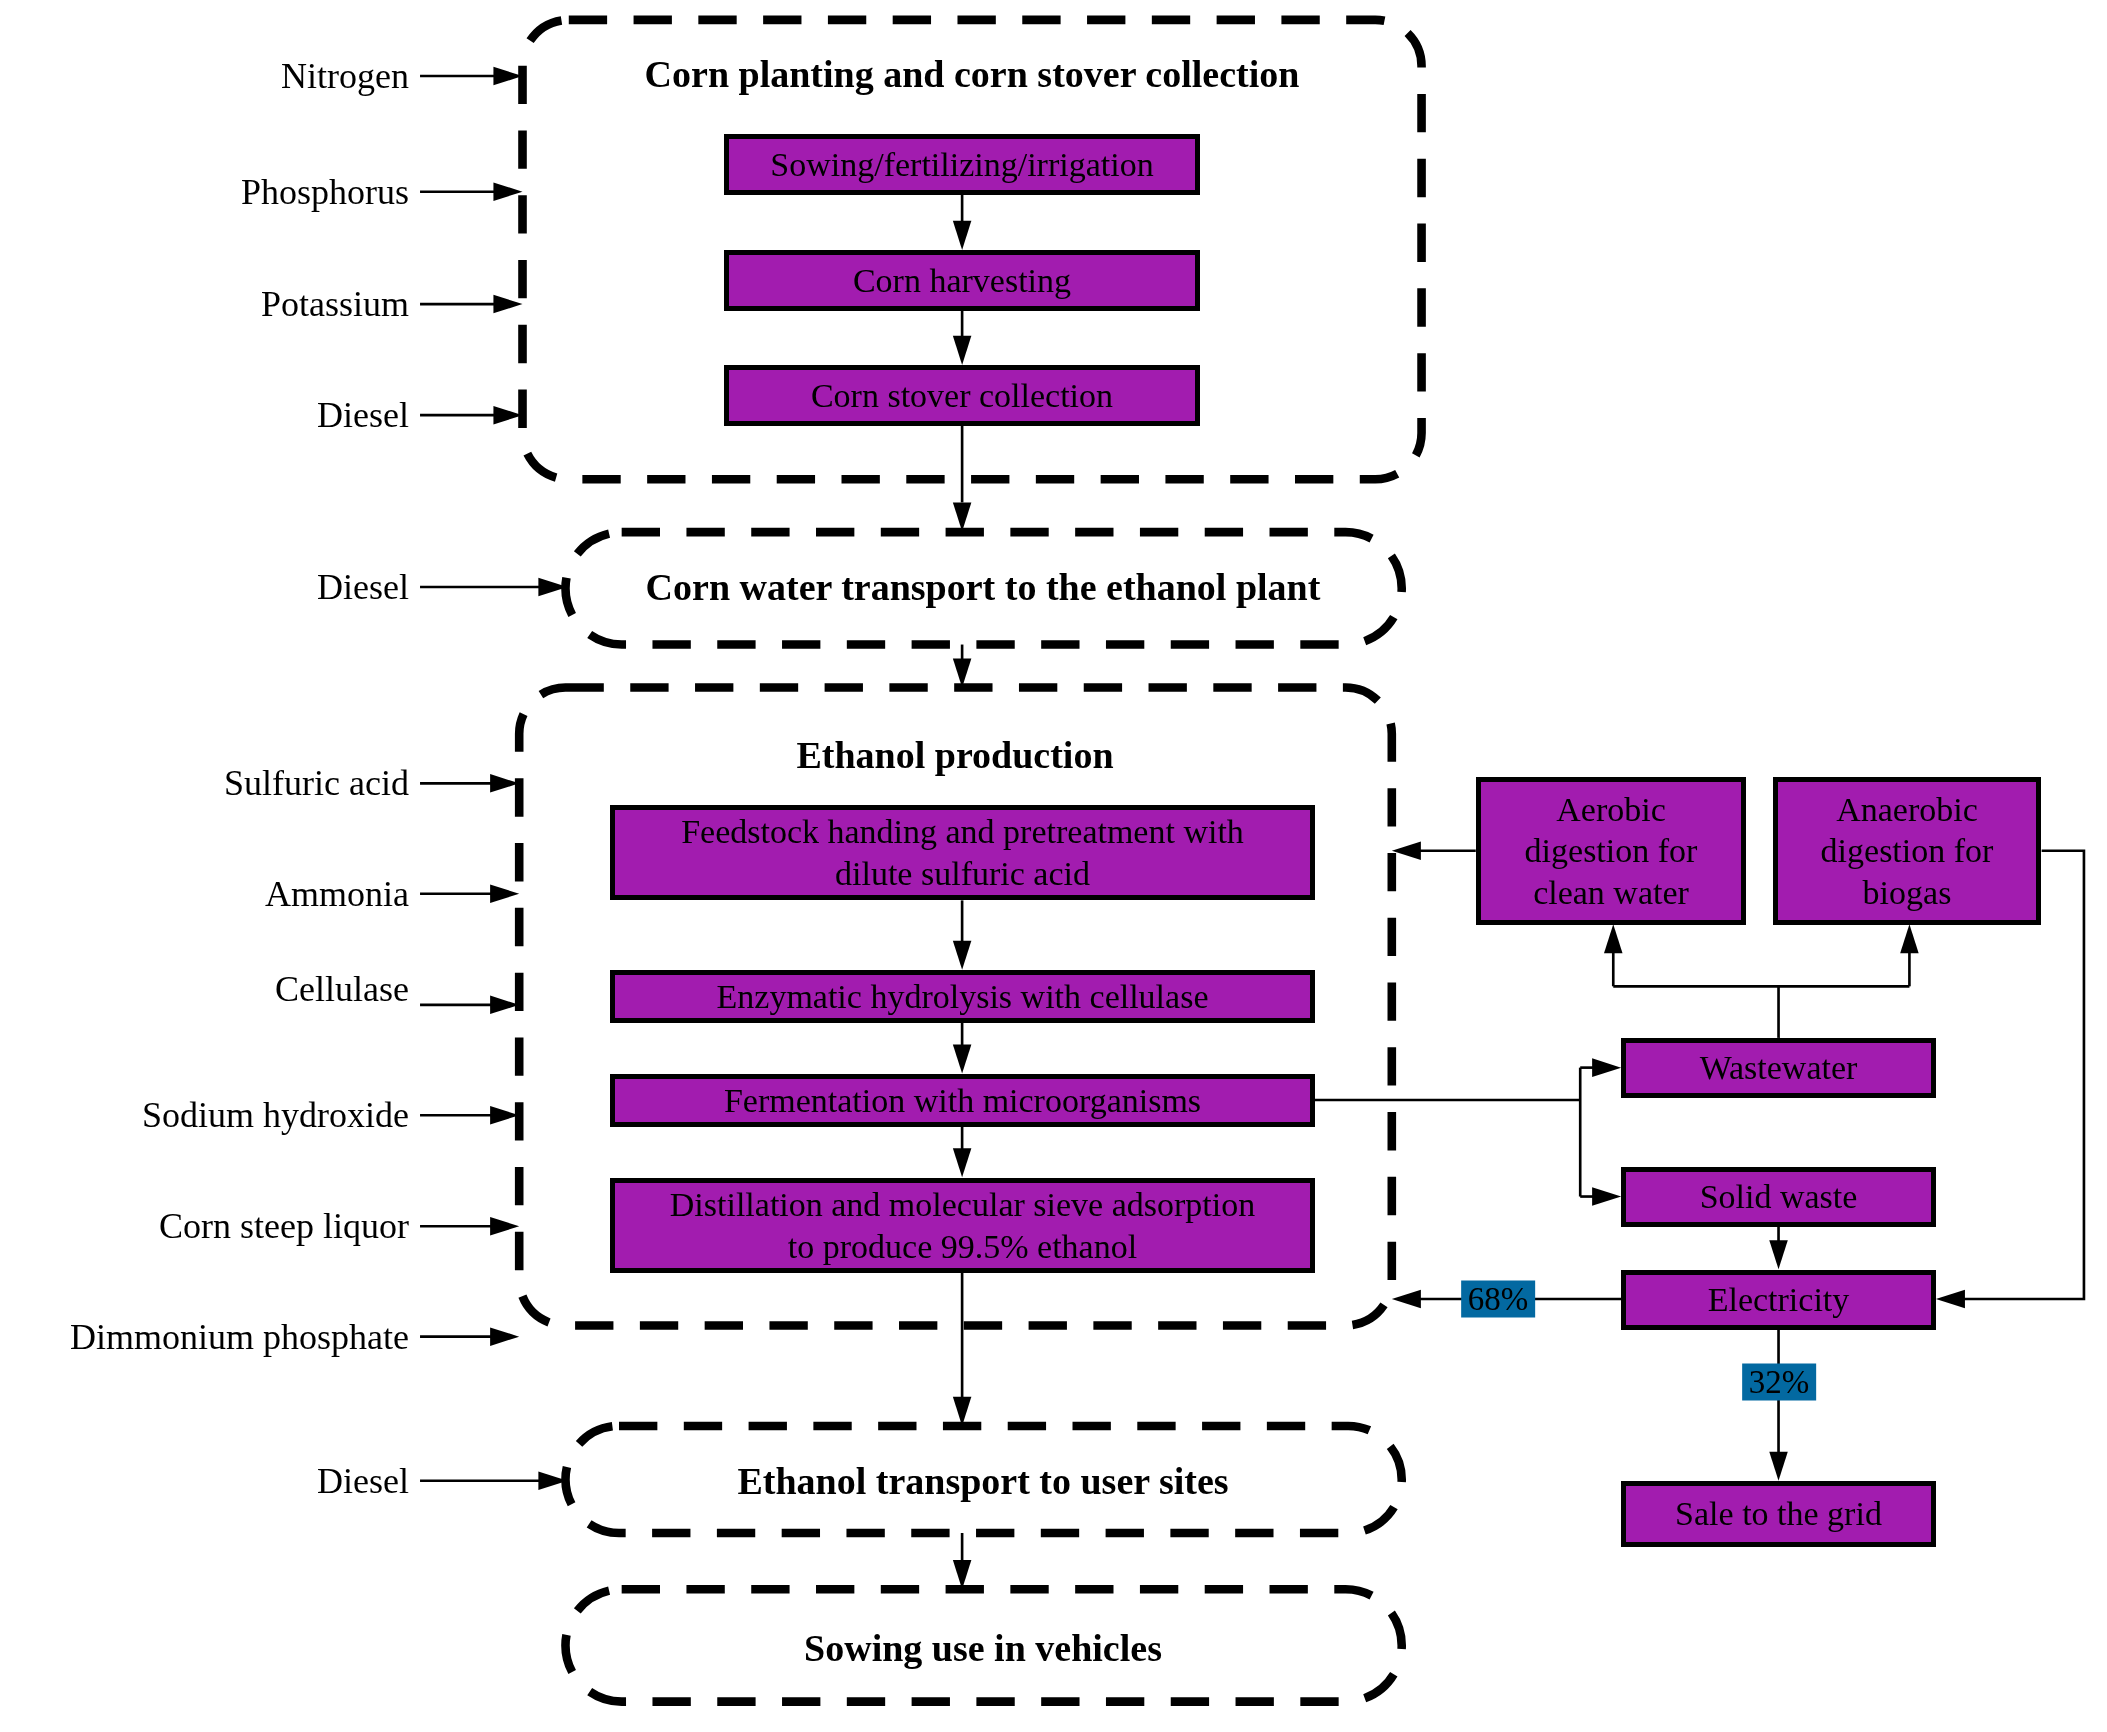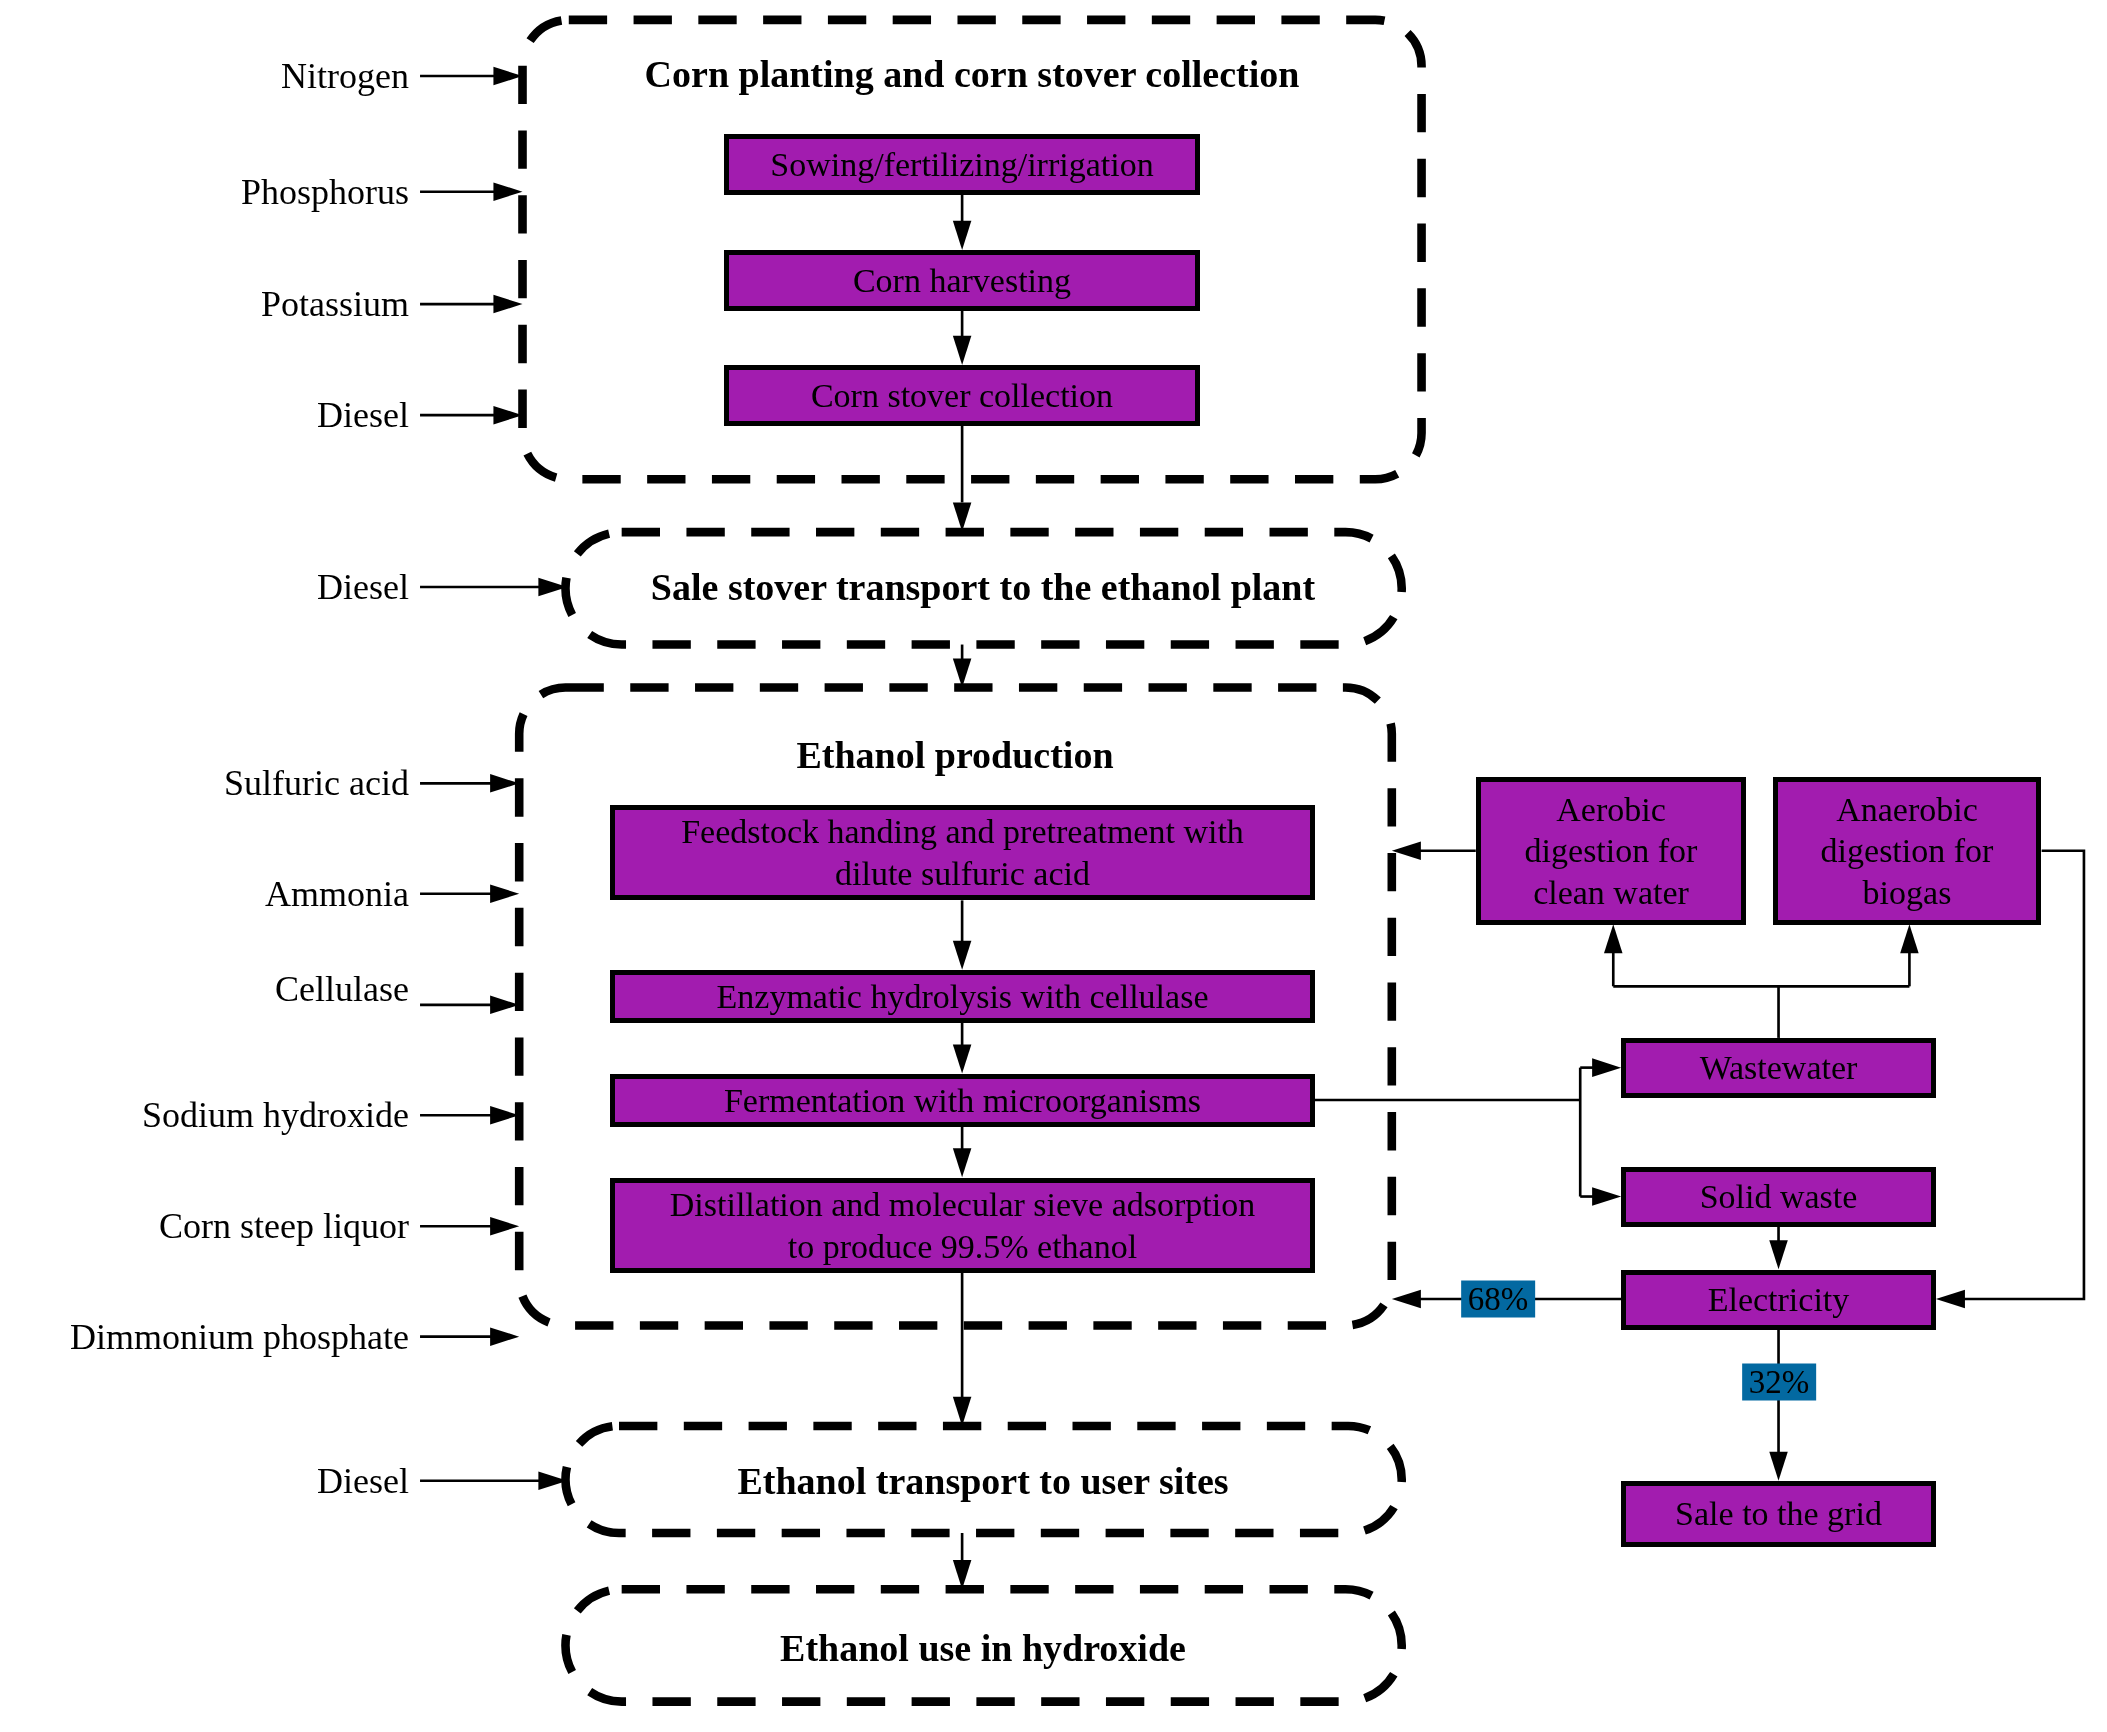--- a/index.html
+++ b/index.html
@@ -130,24 +130,24 @@
 
       <polygon points="2690,1920 2676,1876 2704,1876"></polygon>
 
       <polygon points="2105,1965 2149,1951 2149,1979"></polygon>
 
       <polygon points="2690,2240 2676,2196 2704,2196"></polygon>
     </g>
   </svg>
 
   <div class="stage-title" style="left:972px;top:74px;">Corn planting and corn stover collection</div>
-  <div class="stage-title" style="left:983px;top:587px;">Sale stover transport to the ethanol plant</div>
+  <div class="stage-title" style="left:983px;top:587px;">Corn water transport to the ethanol plant</div>
   <div class="stage-title" style="left:955px;top:755px;">Ethanol production</div>
   <div class="stage-title" style="left:983px;top:1481px;">Ethanol transport to user sites</div>
-  <div class="stage-title" style="left:983px;top:1648px;">Ethanol use in hydroxide</div>
+  <div class="stage-title" style="left:983px;top:1648px;">Sowing use in vehicles</div>
 
   <div class="node" style="left:724px;top:134px;width:476px;height:61px;">
     <span class="inner nowrap">Sowing/fertilizing/irrigation</span>
   </div>
   <div class="node" style="left:724px;top:250px;width:476px;height:61px;">
     <span class="inner nowrap">Corn harvesting</span>
   </div>
   <div class="node" style="left:724px;top:365px;width:476px;height:61px;">
     <span class="inner nowrap">Corn stover collection</span>
   </div>

